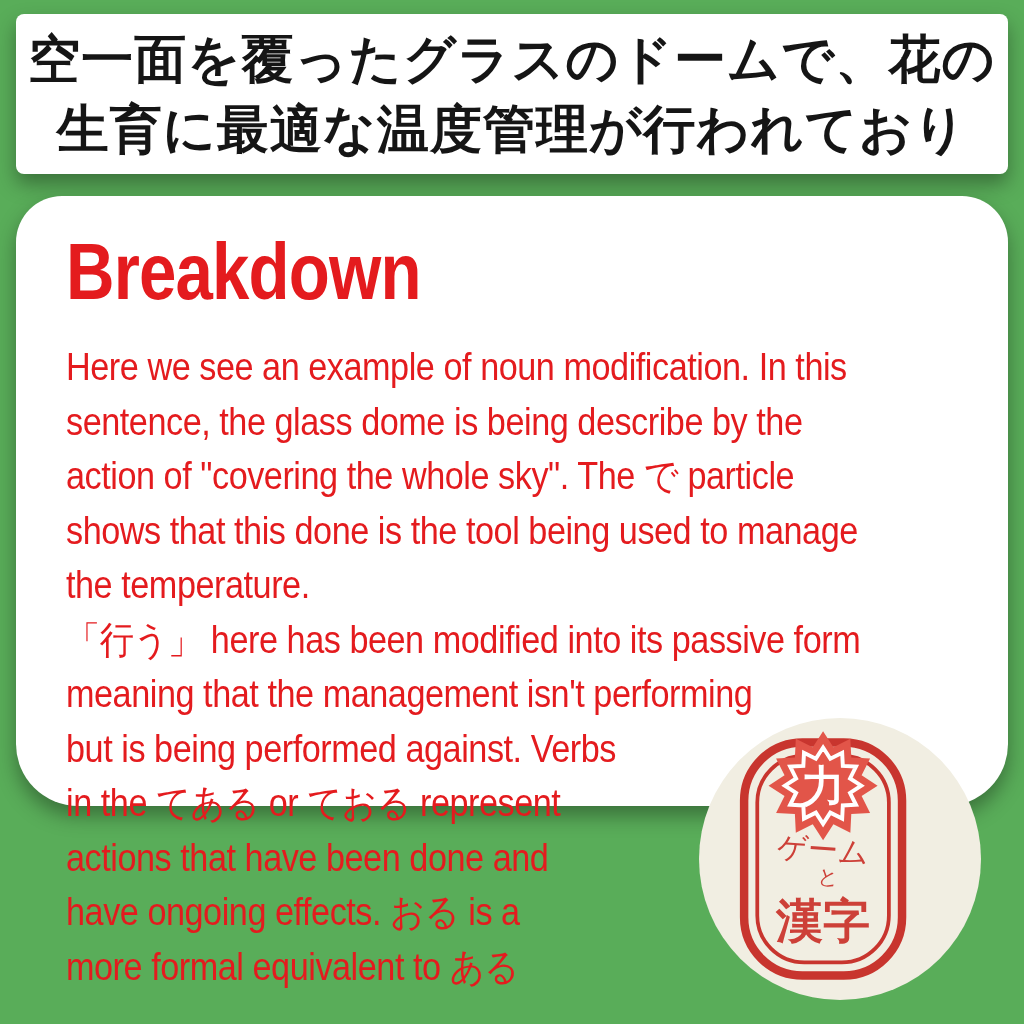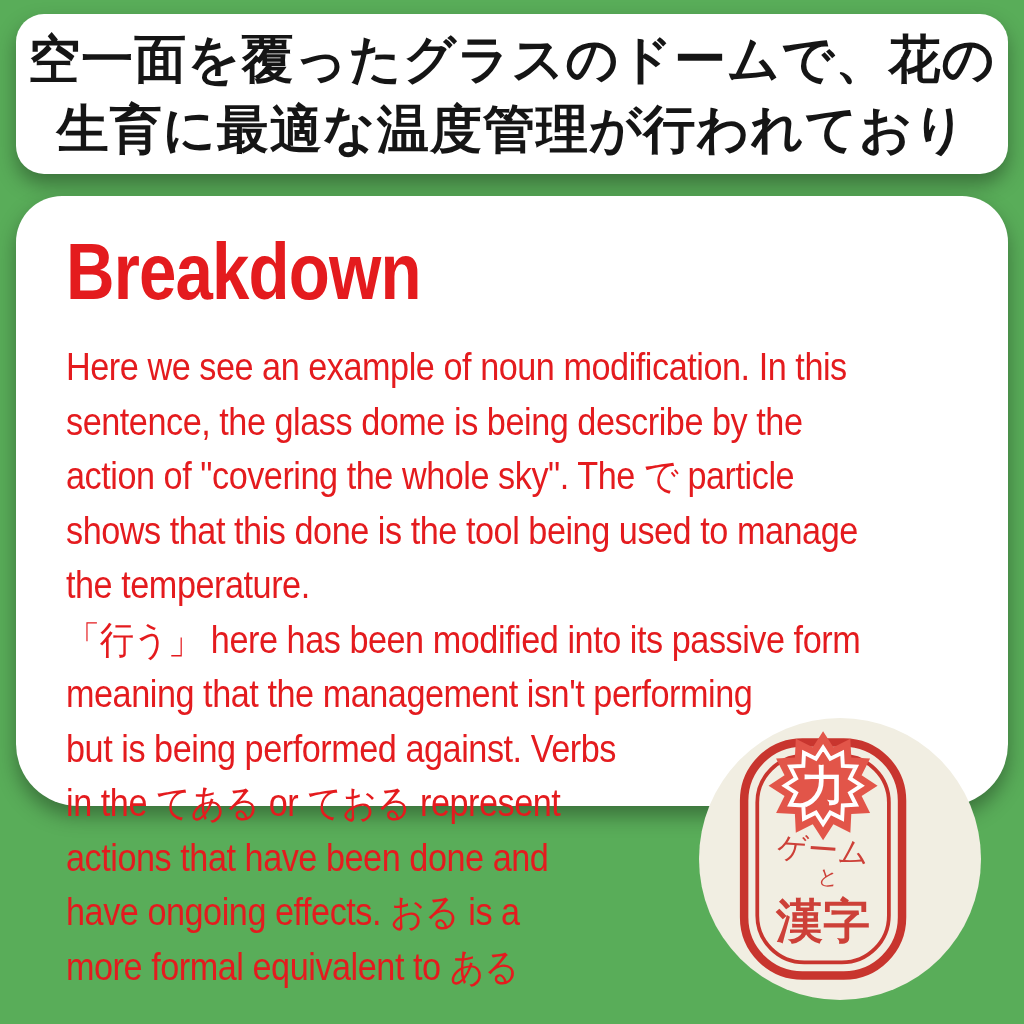--- a/index.html
+++ b/index.html
@@ -15,21 +15,21 @@
 
   .card {
     position: absolute;
     background: #ffffff;
     box-shadow: 0 10px 20px rgba(0,0,0,0.35);
   }
 
   .sentence-card {
     left: 16px; top: 14px;
     width: 992px; height: 160px;
-    border-radius: 28px;
+    border-radius: 8px;
     display: flex;
     align-items: center;
     justify-content: center;
     text-align: center;
   }
   .sentence-card p {
     margin: 0;
     white-space: pre-line;
     font-size: 52px;
     line-height: 70px;

